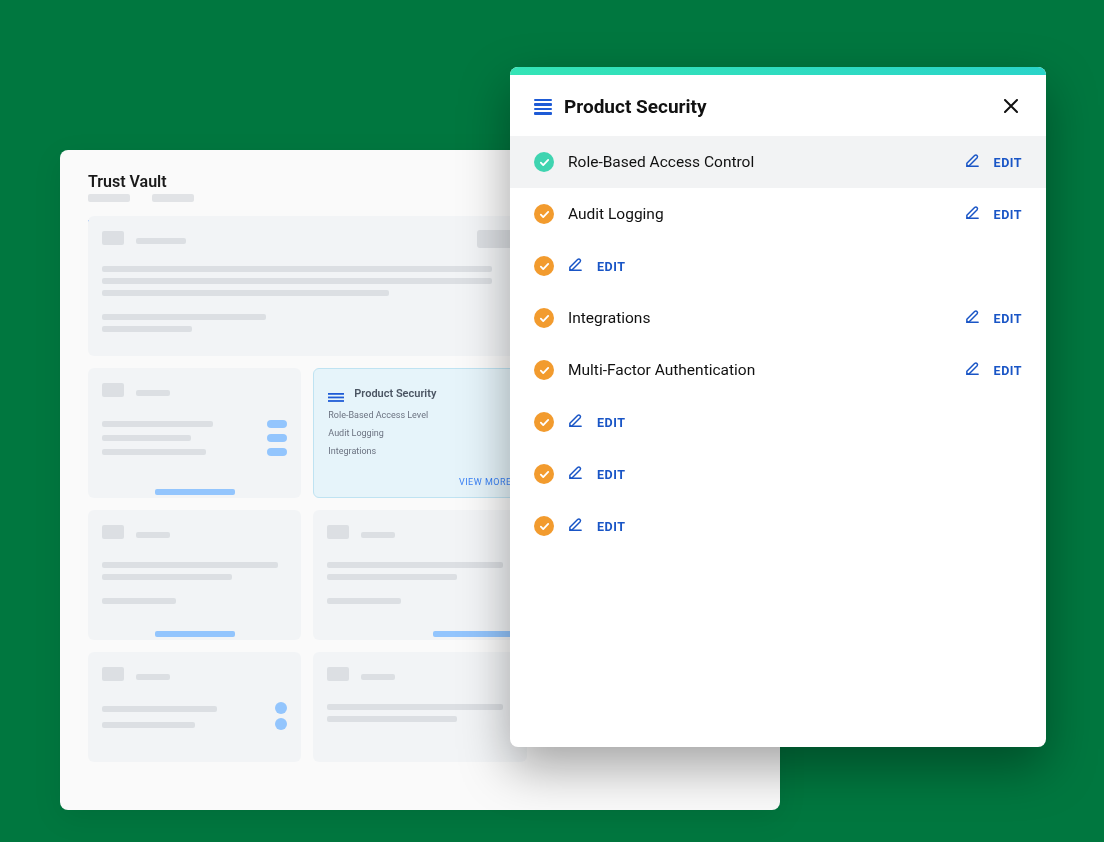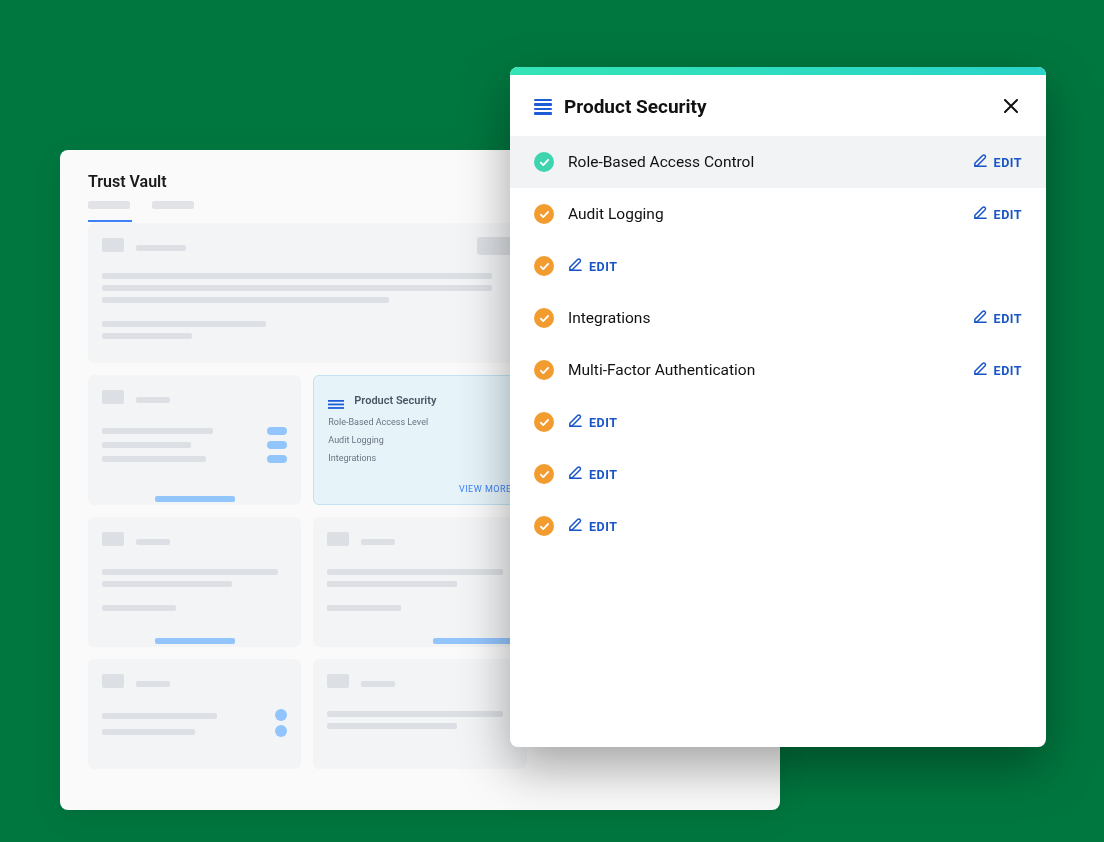--- a/index.html
+++ b/index.html
@@ -21,21 +21,21 @@
     height: 660px;
     background: #fafafa;
     border-radius: 8px;
     box-shadow: 0 8px 30px rgba(0,0,0,0.08);
     padding: 22px 28px;
   }
   .bg-title {
     font-size: 16px;
     font-weight: 600;
     color: #1a1a1a;
-    margin-bottom: 10px;
+    margin-bottom: 3px;
   }
   .bg-tabs {
     display: flex;
     gap: 22px;
     margin-bottom: 14px;
   }
   .bg-tab {
     width: 42px;
     height: 8px;
     background: #e1e3e6;
@@ -170,21 +170,21 @@
     border-radius: 50%;
     display:flex; align-items:center; justify-content:center;
     margin-right: 14px;
     flex-shrink: 0;
   }
   .item .badge.green { background:#3fd4b0; }
   .item .badge.orange { background:#f29b2e; }
   .item .badge svg { width:11px; height:11px; }
   .item .label { flex:1; }
   .item .edit {
-    display:flex; align-items:center; gap:6px;
+    display:flex; align-items:center; gap:14px;
     color:#1955c6;
     font-size: 12.5px;
     font-weight: 700;
     letter-spacing: 0.5px;
     cursor:pointer;
   }
   .item .edit svg { width:15px; height:15px; }
 </style>
 </head>
 <body>

